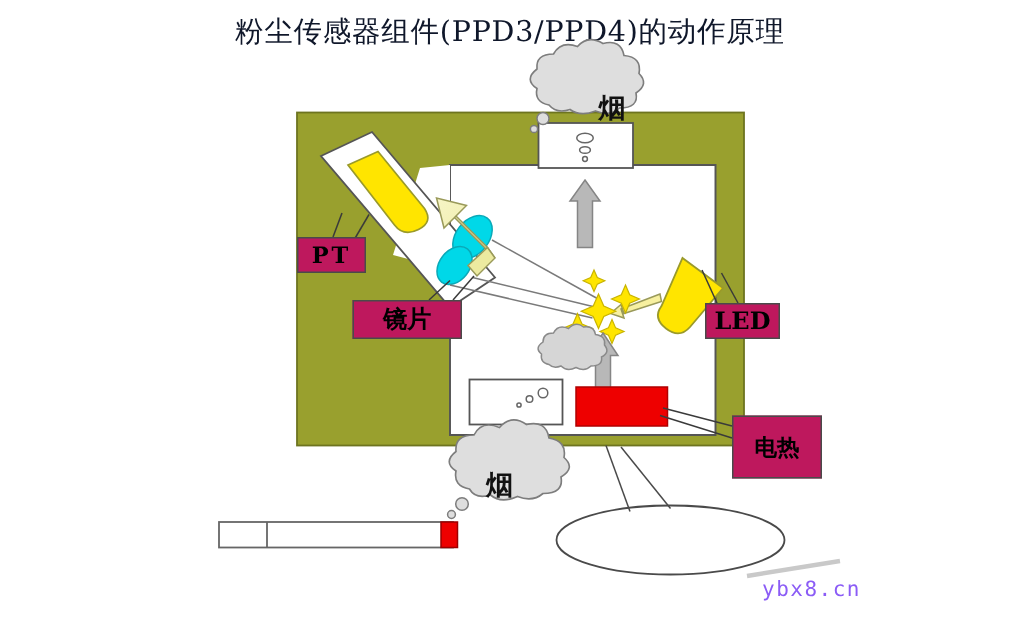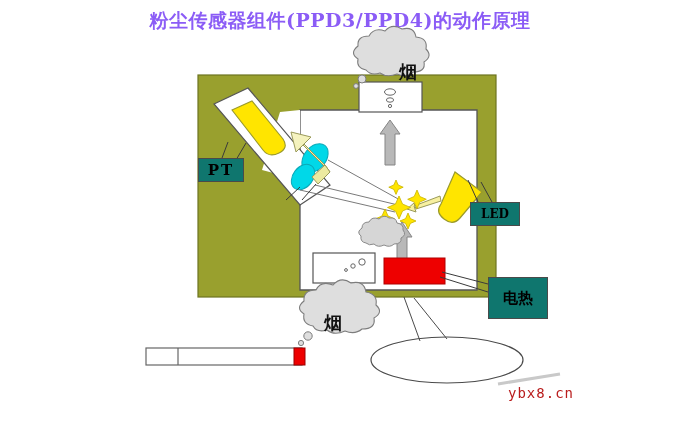--- a/index.html
+++ b/index.html
@@ -20,48 +20,48 @@
     width: 680px;
     height: 424px;
   }
   #title {
     position: absolute;
     left: 0;
     top: 8px;
     width: 680px;
     text-align: center;
     font-family: "DejaVu Serif", "Liberation Serif", serif;
-    font-weight: bold;
+    font-weight: normal;
     font-size: 19px;
-    color: #8b5cf6;
+    color: #0f172a;
     letter-spacing: 0.5px;
   }
   svg#diagram {
     position: absolute;
     left: 0;
     top: 0;
     width: 680px;
     height: 424px;
   }
   .lbl-box {
     position: absolute;
-    background: #0f766e;
+    background: #be185d;
     border: 1px solid #4a4a4a;
     font-family: "DejaVu Serif", "Liberation Serif", serif;
     font-weight: bold;
     color: #000000;
     display: flex;
     align-items: center;
     justify-content: center;
     box-sizing: border-box;
     line-height: 1;
   }
   #lbl-pt     { left: 198px; top: 158px; width: 46px;  height: 24px; font-size: 15px; letter-spacing: 2px; }
   #lbl-mirror { left: 235px; top: 200px; width: 73px;  height: 26px; font-size: 16px; }
-  #lbl-led    { left: 470px; top: 202px; width: 50px;  height: 24px; font-size: 12px; }
+  #lbl-led    { left: 470px; top: 202px; width: 50px;  height: 24px; font-size: 16px; }
   #lbl-heat   { left: 488px; top: 277px; width: 60px;  height: 42px; font-size: 15px; }
   .cloud-text {
     position: absolute;
     font-family: "DejaVu Serif", "Liberation Serif", serif;
     font-weight: bold;
     color: #111111;
     text-align: center;
   }
   #smoke-top-text { left: 390px; top: 60px; width: 36px; font-size: 18px; }
   #smoke-bot-text { left: 315px; top: 311px; width: 36px; font-size: 18px; }
@@ -76,21 +76,21 @@
     line-height: 1.25;
     color: #111111;
     text-align: left;
   }
   #watermark {
     position: absolute;
     left: 508px;
     top: 385px;
     font-family: "DejaVu Sans Mono", "Liberation Mono", monospace;
     font-size: 14px;
-    color: #b91c1c;
+    color: #8b5cf6;
     letter-spacing: 1px;
   }
 </style>
 </head>
 <body>
 
 <div id="stage">
 
   <div id="title">粉尘传感器组件(PPD3/PPD4)的动作原理</div>
 
@@ -205,20 +205,21 @@
                q-7,6 -17,2 q-11,5 -18,-1 q-10,3 -14,-4 Z" fill="#dedede" stroke="#7d7d7d" stroke-width="1.1"></path>
       <circle cx="308" cy="336" r="4.2" fill="#dedede" stroke="#7d7d7d" stroke-width="1"></circle>
       <circle cx="301" cy="343" r="2.6" fill="#dedede" stroke="#7d7d7d" stroke-width="1"></circle>
     </g>
 
     <path d="M498,384 L560,374" stroke="#c9c9c9" stroke-width="3" fill="none"></path>
   </svg>
 
   <div class="lbl-box" id="lbl-pt">PT</div>
 
+  <div class="lbl-box" id="lbl-mirror">镜片</div>
 
   <div class="lbl-box" id="lbl-led">LED</div>
 
   <div class="lbl-box" id="lbl-heat">电热</div>
 
   <div class="cloud-text" id="smoke-top-text">烟</div>
 
   <div class="cloud-text" id="smoke-bot-text">烟</div>
 
 

